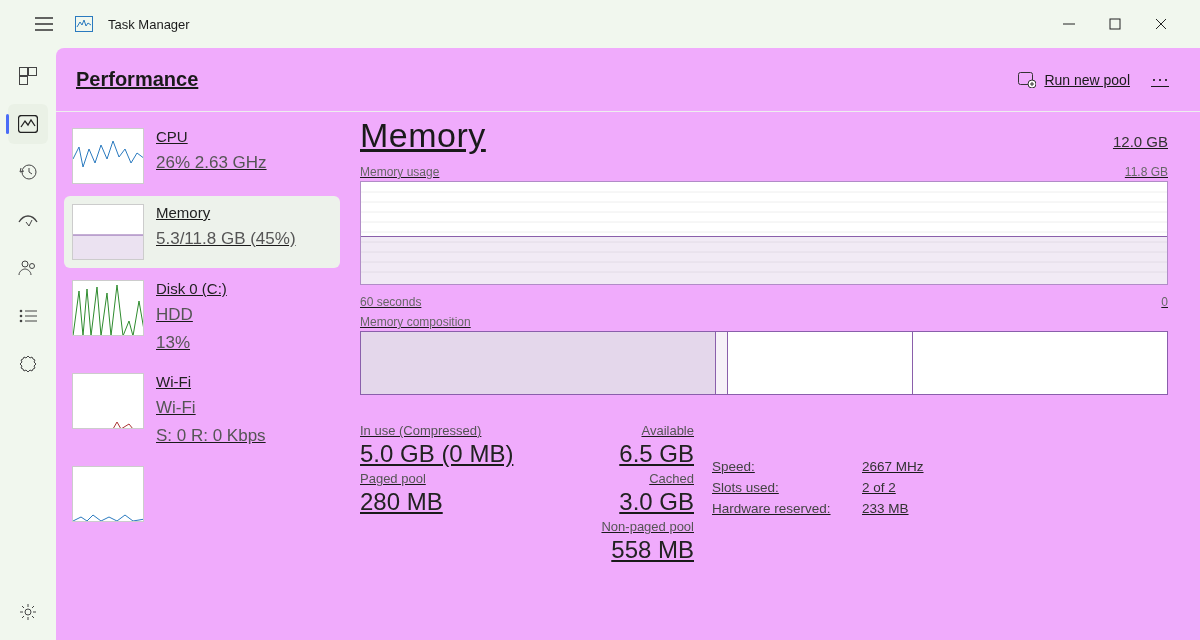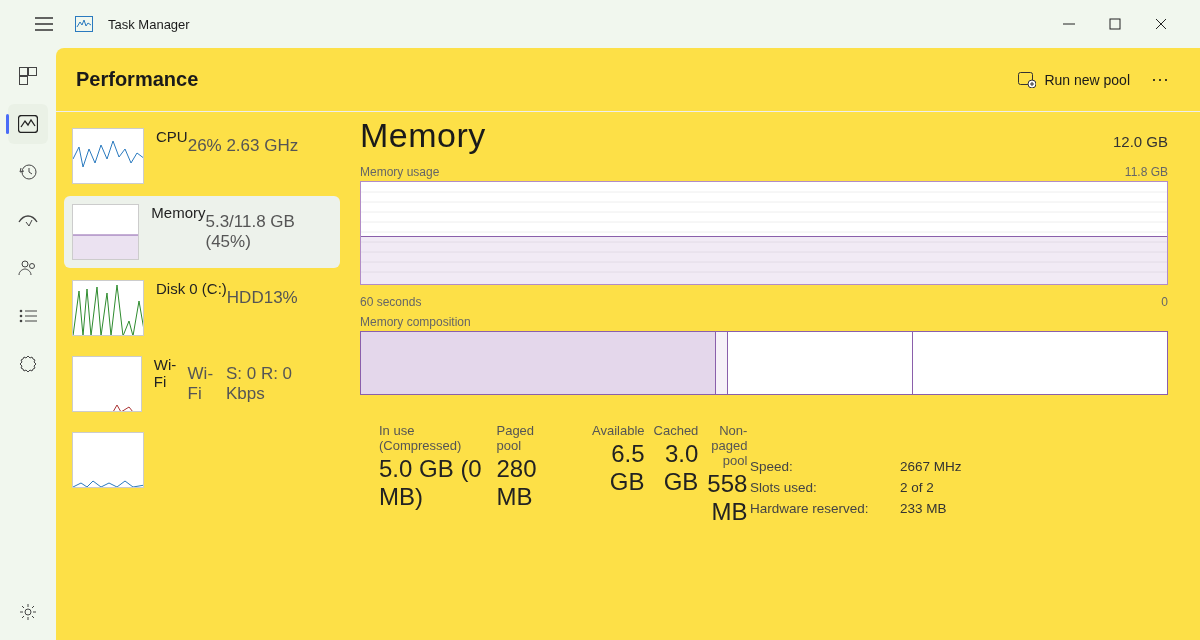--- a/index.html
+++ b/index.html
@@ -9,51 +9,51 @@
   .tb-icon { width: 40px; display:flex; align-items:center; justify-content:center; }
   .tb-title { font-size: 13px; margin-left:4px; }
   .winbtns { margin-left:auto; display:flex; }
   .winbtn { width:46px; height:32px; display:flex; align-items:center; justify-content:center; font-size:14px; }
   .app { display:flex; height: calc(640px - 48px); }
   .leftnav { width:56px; display:flex; flex-direction:column; align-items:center; padding-top:8px; }
   .nav-item { width:40px; height:40px; display:flex; align-items:center; justify-content:center; margin-bottom:8px; border-radius:6px; position:relative; }
   .nav-item.selected { background:#eaf1e6; }
   .nav-item.selected::before { content:""; position:absolute; left:-2px; top:10px; width:3px; height:20px; background:#4a6cf7; border-radius:3px; }
   .nav-spacer { flex:1; }
-  .page { flex:1; background:#fde047; border-top-left-radius:8px; display:flex; flex-direction:column; }
+  .page { flex:1; background:#f0abfc; border-top-left-radius:8px; display:flex; flex-direction:column;text-decoration:underline; }
   .page-header { height:64px; display:flex; align-items:center; padding:0 20px 0 20px; border-bottom:1px solid #eee; }
   .page-title { font-size:20px; font-weight:600; }
   .hdr-spacer { flex:1; }
   .run-btn { display:flex; align-items:center; gap:8px; font-size:14px; padding:6px 10px; border-radius:4px; }
   .more-btn { width:40px; text-align:center; font-size:18px; }
   .page-body { flex:1; display:flex; overflow:hidden; }
   .sidepanel { width:284px; padding:8px 0 8px 8px; }
   .sp-item { display:flex; align-items:flex-start; padding:8px; border-radius:6px; margin-bottom:4px; }
   .sp-item.selected { background:#edf2eb; }
   .thumb { width:72px; height:56px; border:1px solid #ccc; background:#fff; margin-right:12px; position:relative; overflow:hidden; }
-  .sp-text { display:flex; flex-direction:row; }
+  .sp-text { display:flex; flex-direction:column; }
   .sp-title { font-size:15px; font-weight:400; color:#222; }
   .sp-sub { font-size:17px; color:#555; margin-top:8px; }
   .main { flex:1; padding:4px 32px 0 20px; overflow:hidden; }
   .main-head { display:flex; align-items:baseline; }
   .main-title { font-size:34px; font-weight:400; letter-spacing:0.5px; }
   .main-cap { margin-left:auto; font-size:15px; color:#333; }
   .chart-lbl { font-size:12px; color:#666; margin-top:10px; display:flex; }
   .chart-lbl .r { margin-left:auto; }
   .usage-chart { width:100%; height:104px; border:1px solid #b18cc7; background:#fff; position:relative; margin-top:2px; }
   .usage-chart .grid { position:absolute; inset:0; }
   .usage-chart .fill { position:absolute; left:0; right:0; bottom:0; height:48px; background:rgba(177,140,199,0.18); border-top:1px solid #8a5fab; }
   .comp-chart { width:100%; height:64px; border:1px solid #8a5fab; background:#fff; display:flex; margin-top:2px; }
   .comp-seg { height:100%; border-right:1px solid #8a5fab; }
   .comp-a { background:rgba(177,140,199,0.35); width:44%; }
   .comp-b { background:rgba(177,140,199,0.12); width:1.5%; }
   .comp-c { width:23%; }
   .comp-d { width:31.5%; border-right:none; }
   .stats { display:flex; margin-top:28px; gap:18px; }
-  .col { display:flex; flex-direction:row; gap:9px;margin-left:19px; }
+  .col { display:flex; flex-direction:column; gap:3px; }
   .stat-lbl { font-size:13px; color:#555; }
   .stat-val { font-size:24px; font-weight:400; color:#222; margin-top:2px; }
   .kv-table { font-size:13.5px; color:#333;margin-top:36px; }
   .kv-table .row { display:flex; margin-bottom:6px; }
   .kv-table .k { width:150px; color:#444; }
   svg { display:block; }
 </style>
 </head>
 <body>
 

